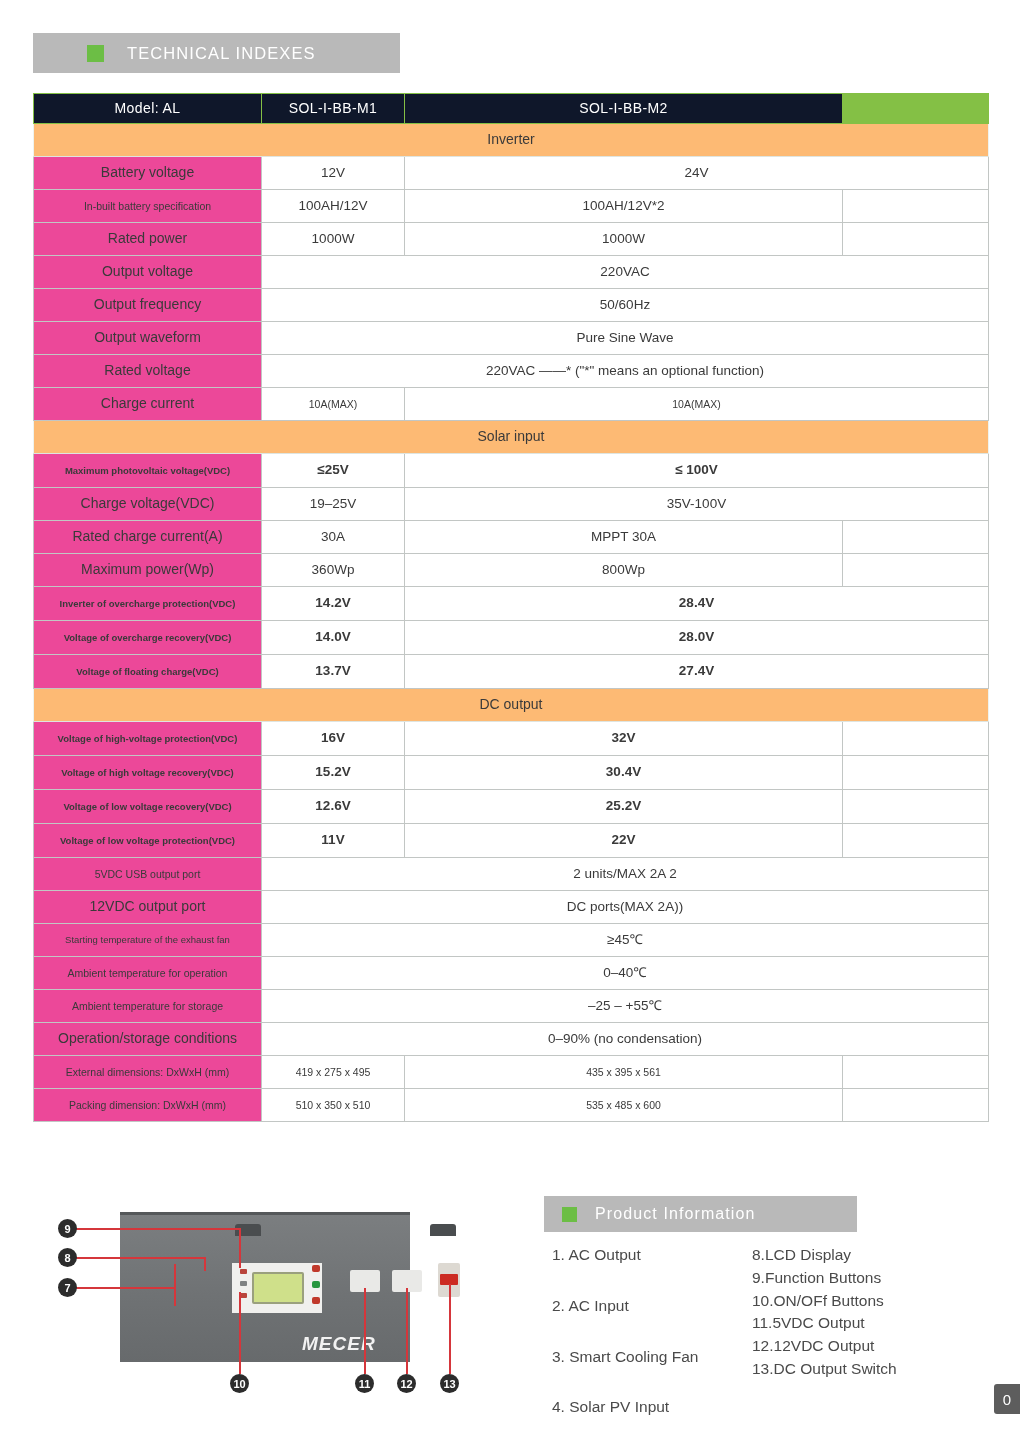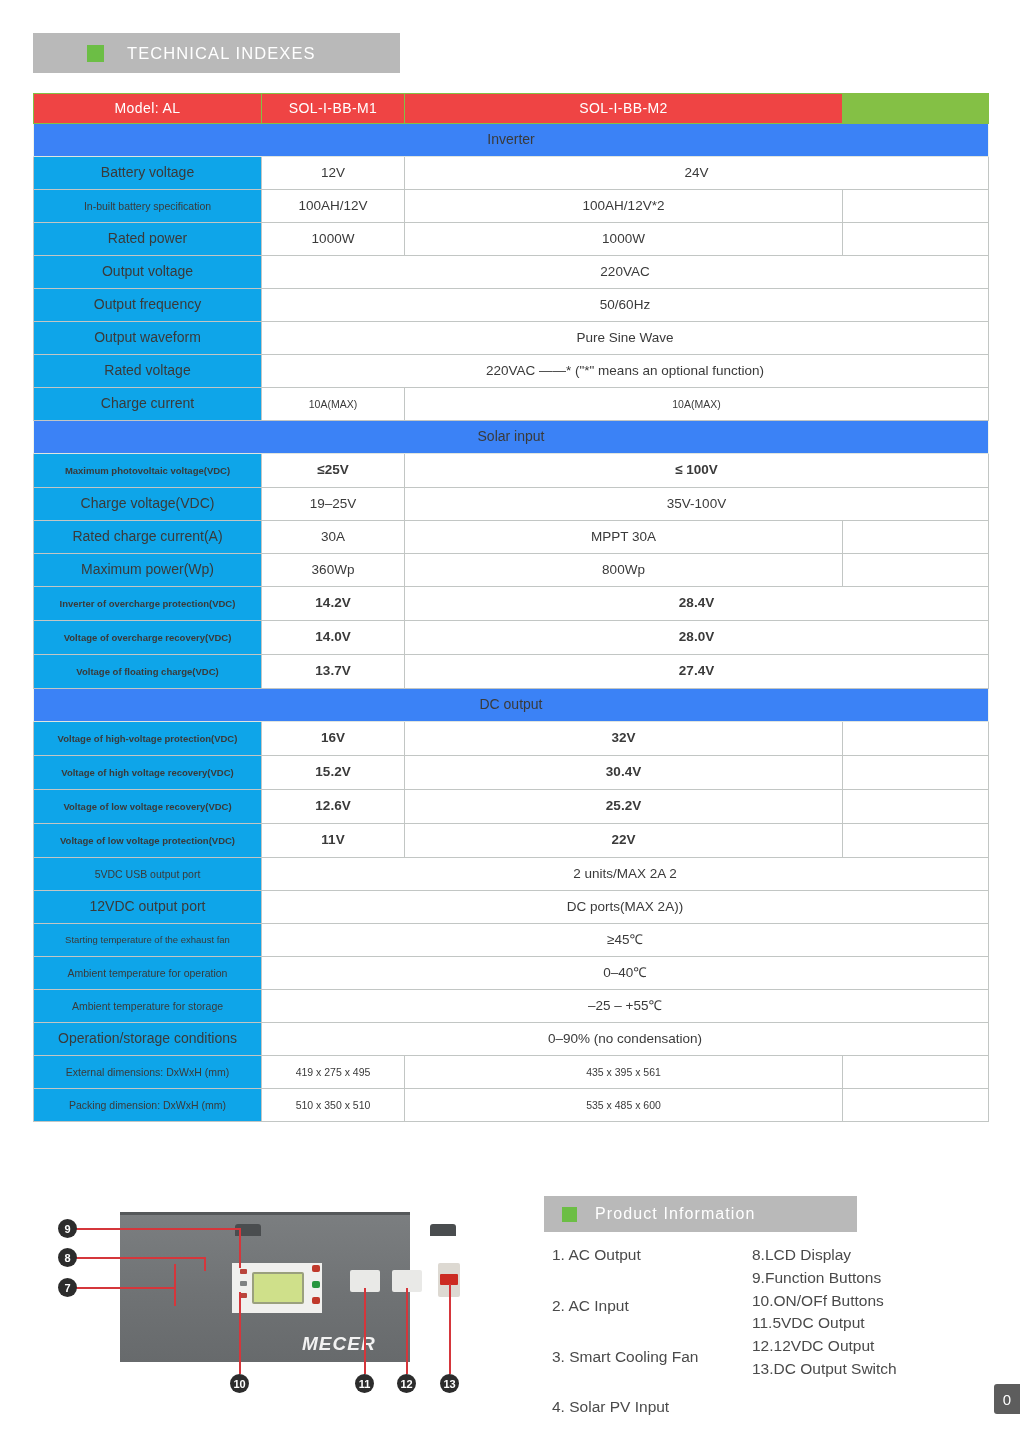--- a/index.html
+++ b/index.html
@@ -52,43 +52,43 @@
   .spec-table td {
     border: 1px solid #c2c6c4;
     text-align: center;
     vertical-align: middle;
     padding: 3px 4px;
     line-height: 1.22;
     background: #ffffff;
   }
   
   .spec-table tr.hdr td {
-    background: #ef4444;
+    background: #0f172a;
     border: 1px solid #84c045;
     color: #ffffff;
     height: 30px;
     font-size: 14px;
     letter-spacing: .4px;
   }
   .spec-table tr.hdr td.hdr-blank { background: #84c045; }
   .model-name { font-variant: small-caps; letter-spacing: .5px; }
 
   
   .spec-table tr.grp td {
-    background: #3b82f6;
+    background: #fdba74;
     border-left: 1px solid #eef3ee;
     border-right: 1px solid #eef3ee;
     border-top: 1px solid #dfe5e0;
     border-bottom: 1px solid #dfe5e0;
     height: 33px;
     font-size: 14px;
   }
   
   .spec-table td.lbl {
-    background: #0ea5e9;
+    background: #ec4899;
     font-size: 14px;
   }
   .spec-table td.lbl.small { font-size: 10.5px; }
   .spec-table td.lbl.tiny  { font-size: 9.5px; }
   .spec-table td.val.small { font-size: 10.5px; }
   .spec-table td.blank { background: #ffffff; }
   .rowh { height: 33px; }
   .rowh2 { height: 34px; font-weight: bold; }
 
   

